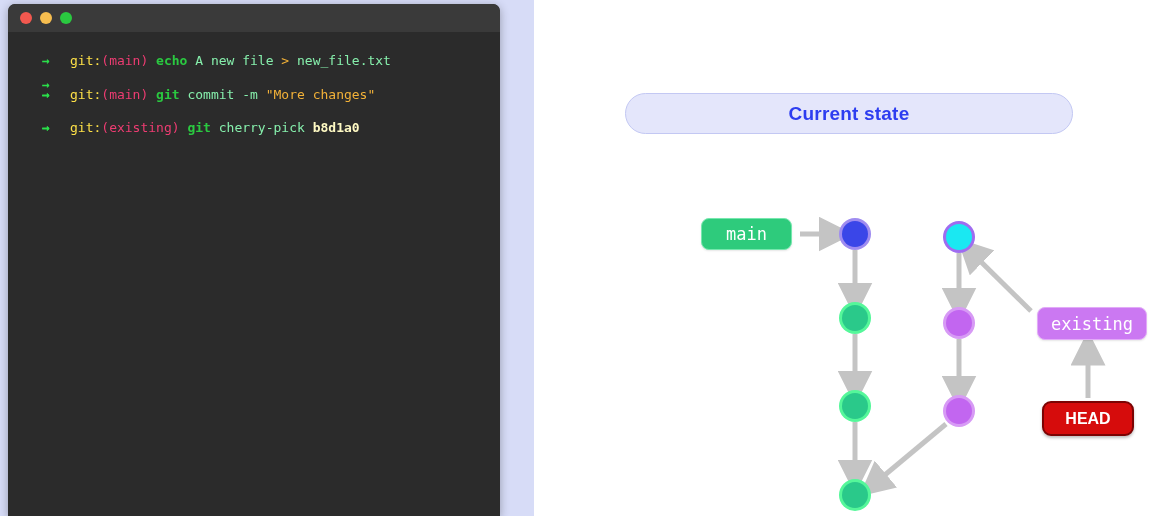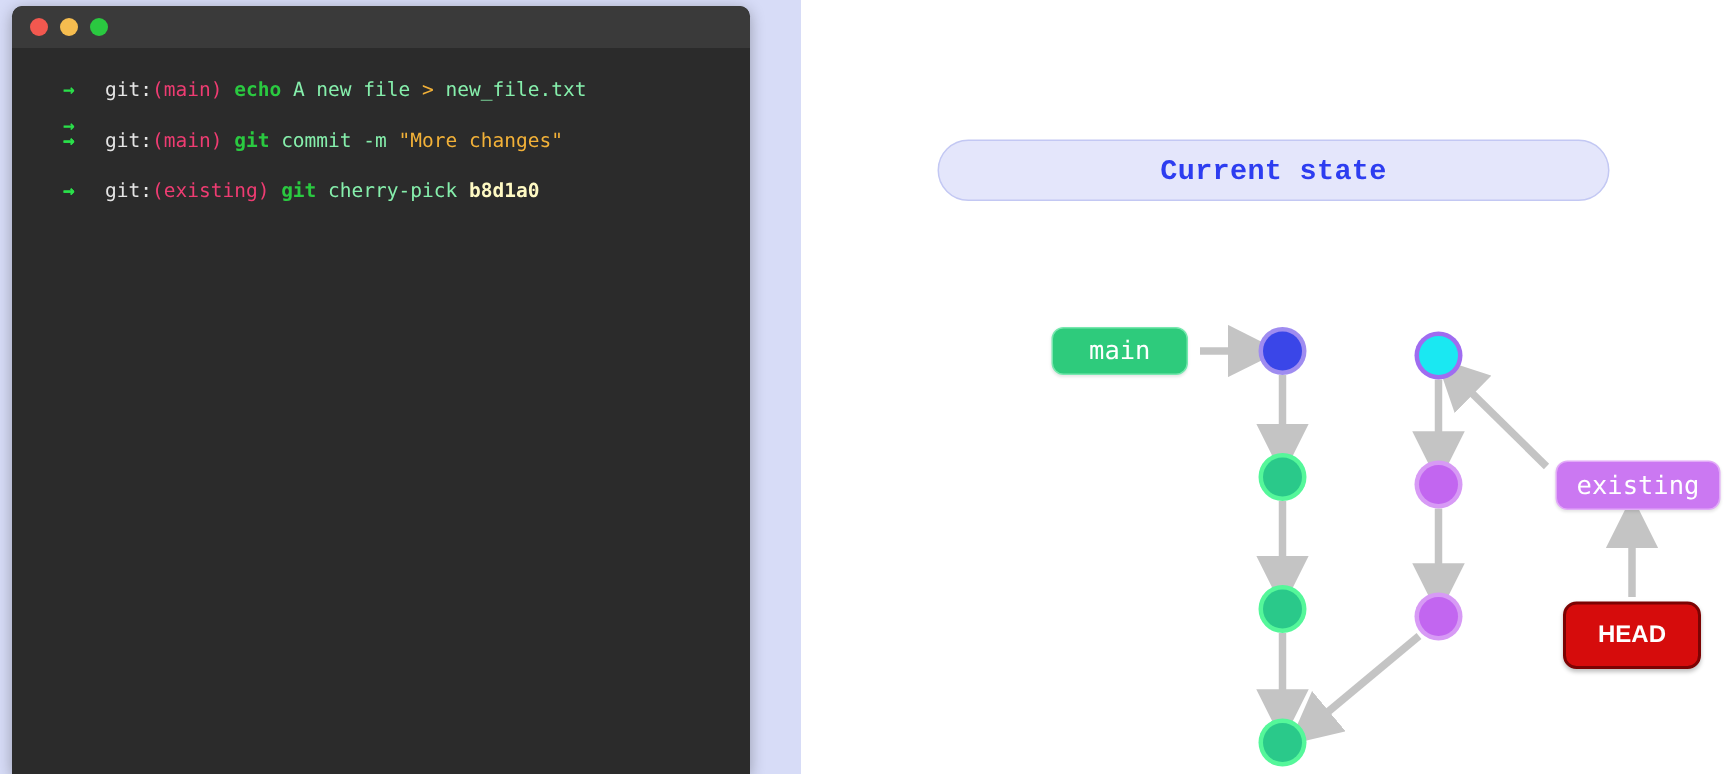--- a/index.html
+++ b/index.html
@@ -56,21 +56,21 @@
     margin: 0 0 6px 0;
     padding-left: 22px;
     position: relative;
   }
   .cmdline.gap { margin-top: 16px; }
   .arrow-prompt {
     position: absolute; left: 22px; top: 0;
     color: #2ae04a; font-weight: 700;
   }
   .cmdline .txt { padding-left: 28px; display: inline-block; }
-  .c-gitp  { color: #e5e5e5; }
+  .c-gitp  { color: #fde047; }
   .c-paren { color: #ee3c72; }
   .c-cmd   { color: #2ac940; font-weight: bold; }
   .c-plain { color: #86efac; text-align: center; }
   .c-redir { color: #f2b138; }
   .c-str   { color: #f2b138; }
   .c-hash  { color: #fef9c3; font-weight: 700; }
 
   
   .diagram { position: absolute; left: 534px; top: 0; width: 621px; height: 516px; }
 
@@ -79,21 +79,20 @@
     left: 91px; top: 93px;
     width: 448px; height: 41px;
     background: #e4e6fb;
     border: 1.5px solid #c3c8f3;
     border-radius: 21px;
     display: flex; align-items: center; justify-content: center;
     color: #2d3df0;
     font-size: 19px;
     font-weight: 600;
     letter-spacing: 0.2px;
-    font-family: Liberation Mono, monospace;
   }
 
   
   .node {
     position: absolute;
     width: 26px; height: 26px;
     border-radius: 50%;
   }
   .node.blue   { background: #3a46e8; box-shadow: 0 0 0 3px #9f8cf0; }
   .node.cyan   { background: #1ae8f2; box-shadow: 0 0 0 3px #9f6cf0; }
@@ -115,21 +114,21 @@
     border: 1.5px solid #76e8ae;
     box-shadow: 0 1px 2px rgba(0,0,0,0.10);
   }
   .label-existing {
     left: 503px; top: 307px; width: 110px; height: 33px;
     background: #cb78f2;
     border: 1.5px solid #e2aaf8;
     box-shadow: 0 1px 2px rgba(0,0,0,0.10);
   }
   .label-head {
-    left: 508px; top: 401px; width: 92px; height: 45px;
+    left: 508px; top: 401px; width: 92px; height: 35px;
     background: #d60c0c;
     border: 2.5px solid #7c0303;
     border-radius: 9px;
     font-family: "Liberation Sans", sans-serif;
     font-size: 16px;
     font-weight: 700;
     box-shadow: 0 2px 3px rgba(0,0,0,0.25);
   }
 
   .edges { position: absolute; left: 0; top: 0; width: 621px; height: 516px; }

